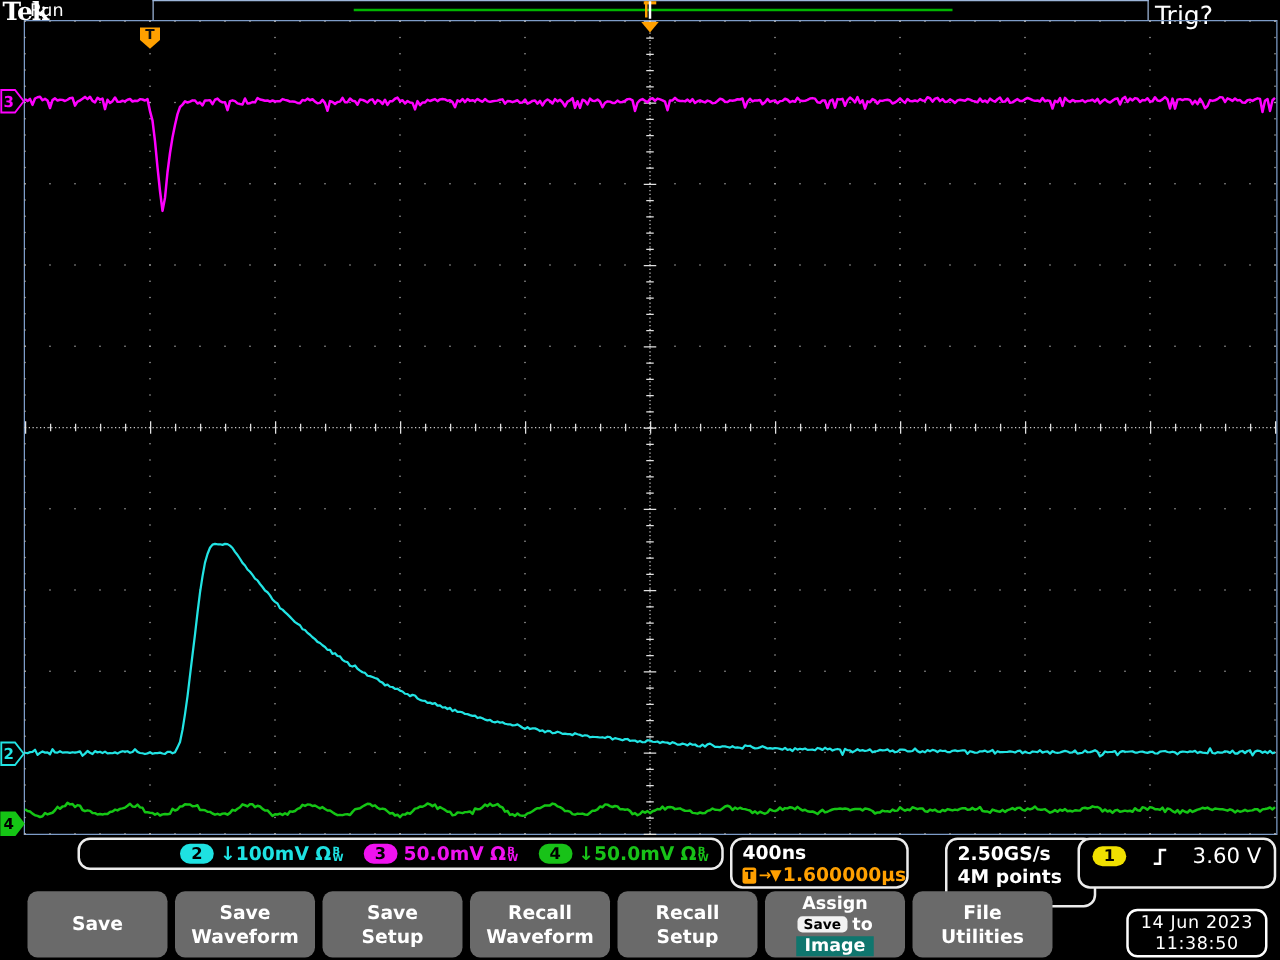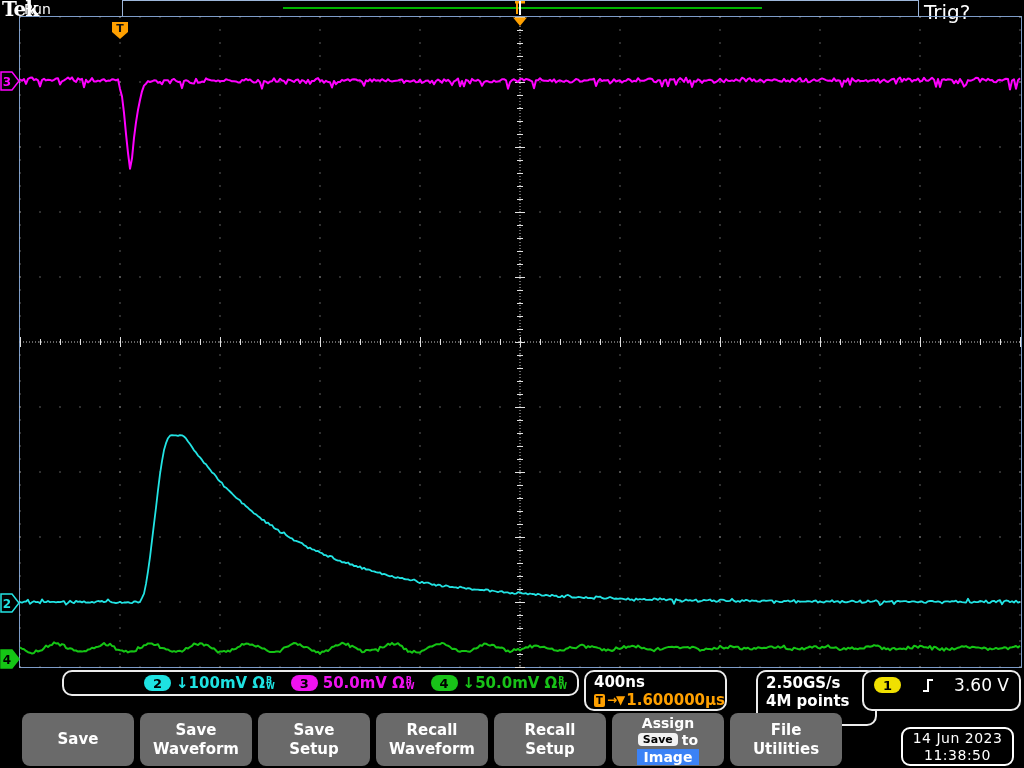--- a/index.html
+++ b/index.html
@@ -1402,21 +1402,21 @@
   <div class="menu-btn" style="left:494px">
       <span>Recall</span>
       <span>Setup</span>
     </div>
   <div class="menu-btn" id="assign-btn" style="left:612px">
     <span>Assign</span>
     <span class="assign-mid">
         <span class="save-badge">Save</span>
         <span>to</span>
       </span>
-    <span id="assign-target" style="background: #3b82f6;">Image</span>
+    <span id="assign-target" style="background: #0f766e;">Image</span>
   </div>
   <div class="menu-btn" style="left:730px">
       <span>File</span>
       <span>Utilities</span>
     </div>
 
   <div class="abs" id="date-box">
     <div>14 Jun 2023</div>
     <div>11:38:50</div>
   </div>

